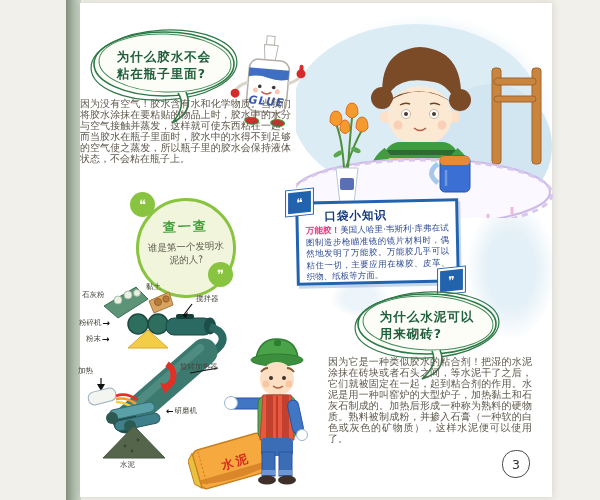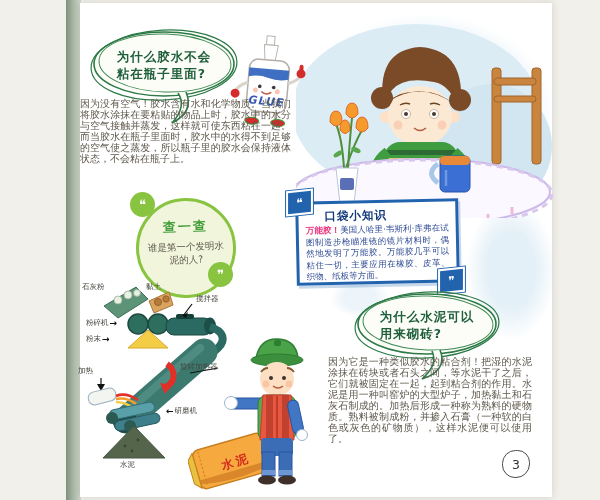--- a/index.html
+++ b/index.html
@@ -270,30 +270,30 @@
     </g>
     <circle cx="42" cy="140" r="6" fill="#2c5a52"></circle>
     <circle cx="60" cy="148" r="6" fill="#2c5a52"></circle>
 
     <polygon points="33,180 95,180 64,148" fill="#55654c" stroke="#465743"></polygon>
     <circle cx="55" cy="168" r="1.4" fill="#394633"></circle>
       <circle cx="68" cy="162" r="1.4" fill="#394633"></circle>
     <circle cx="62" cy="173" r="1.4" fill="#394633"></circle>
   </svg>
   
-  <div class="dlabel" style="left:12px;top:4px;text-align:center;">
+  <div class="dlabel" style="left:12px;top:12px;text-align:center;">
       <span>石灰粉</span>
     </div>
   <div class="dlabel" style="left:76px;top:4px;text-align:center;">
       <span>黏土</span>
     </div>
   <div class="dlabel" style="left:110px;top:16px;padding-left:16px;">
       <span>搅拌器</span>
     </div>
-  <div class="dlabel" style="left:16px;top:40px;">
+  <div class="dlabel" style="left:9px;top:40px;">
       <span>粉碎机</span>
       <span class="arr">→</span>
     </div>
   <div class="dlabel" style="left:16px;top:56px;">
       <span>粉末</span>
       <span class="arr">→</span>
     </div>
   <div class="dlabel" style="left:8px;top:88px;">
       <span>加热</span>
     </div>

